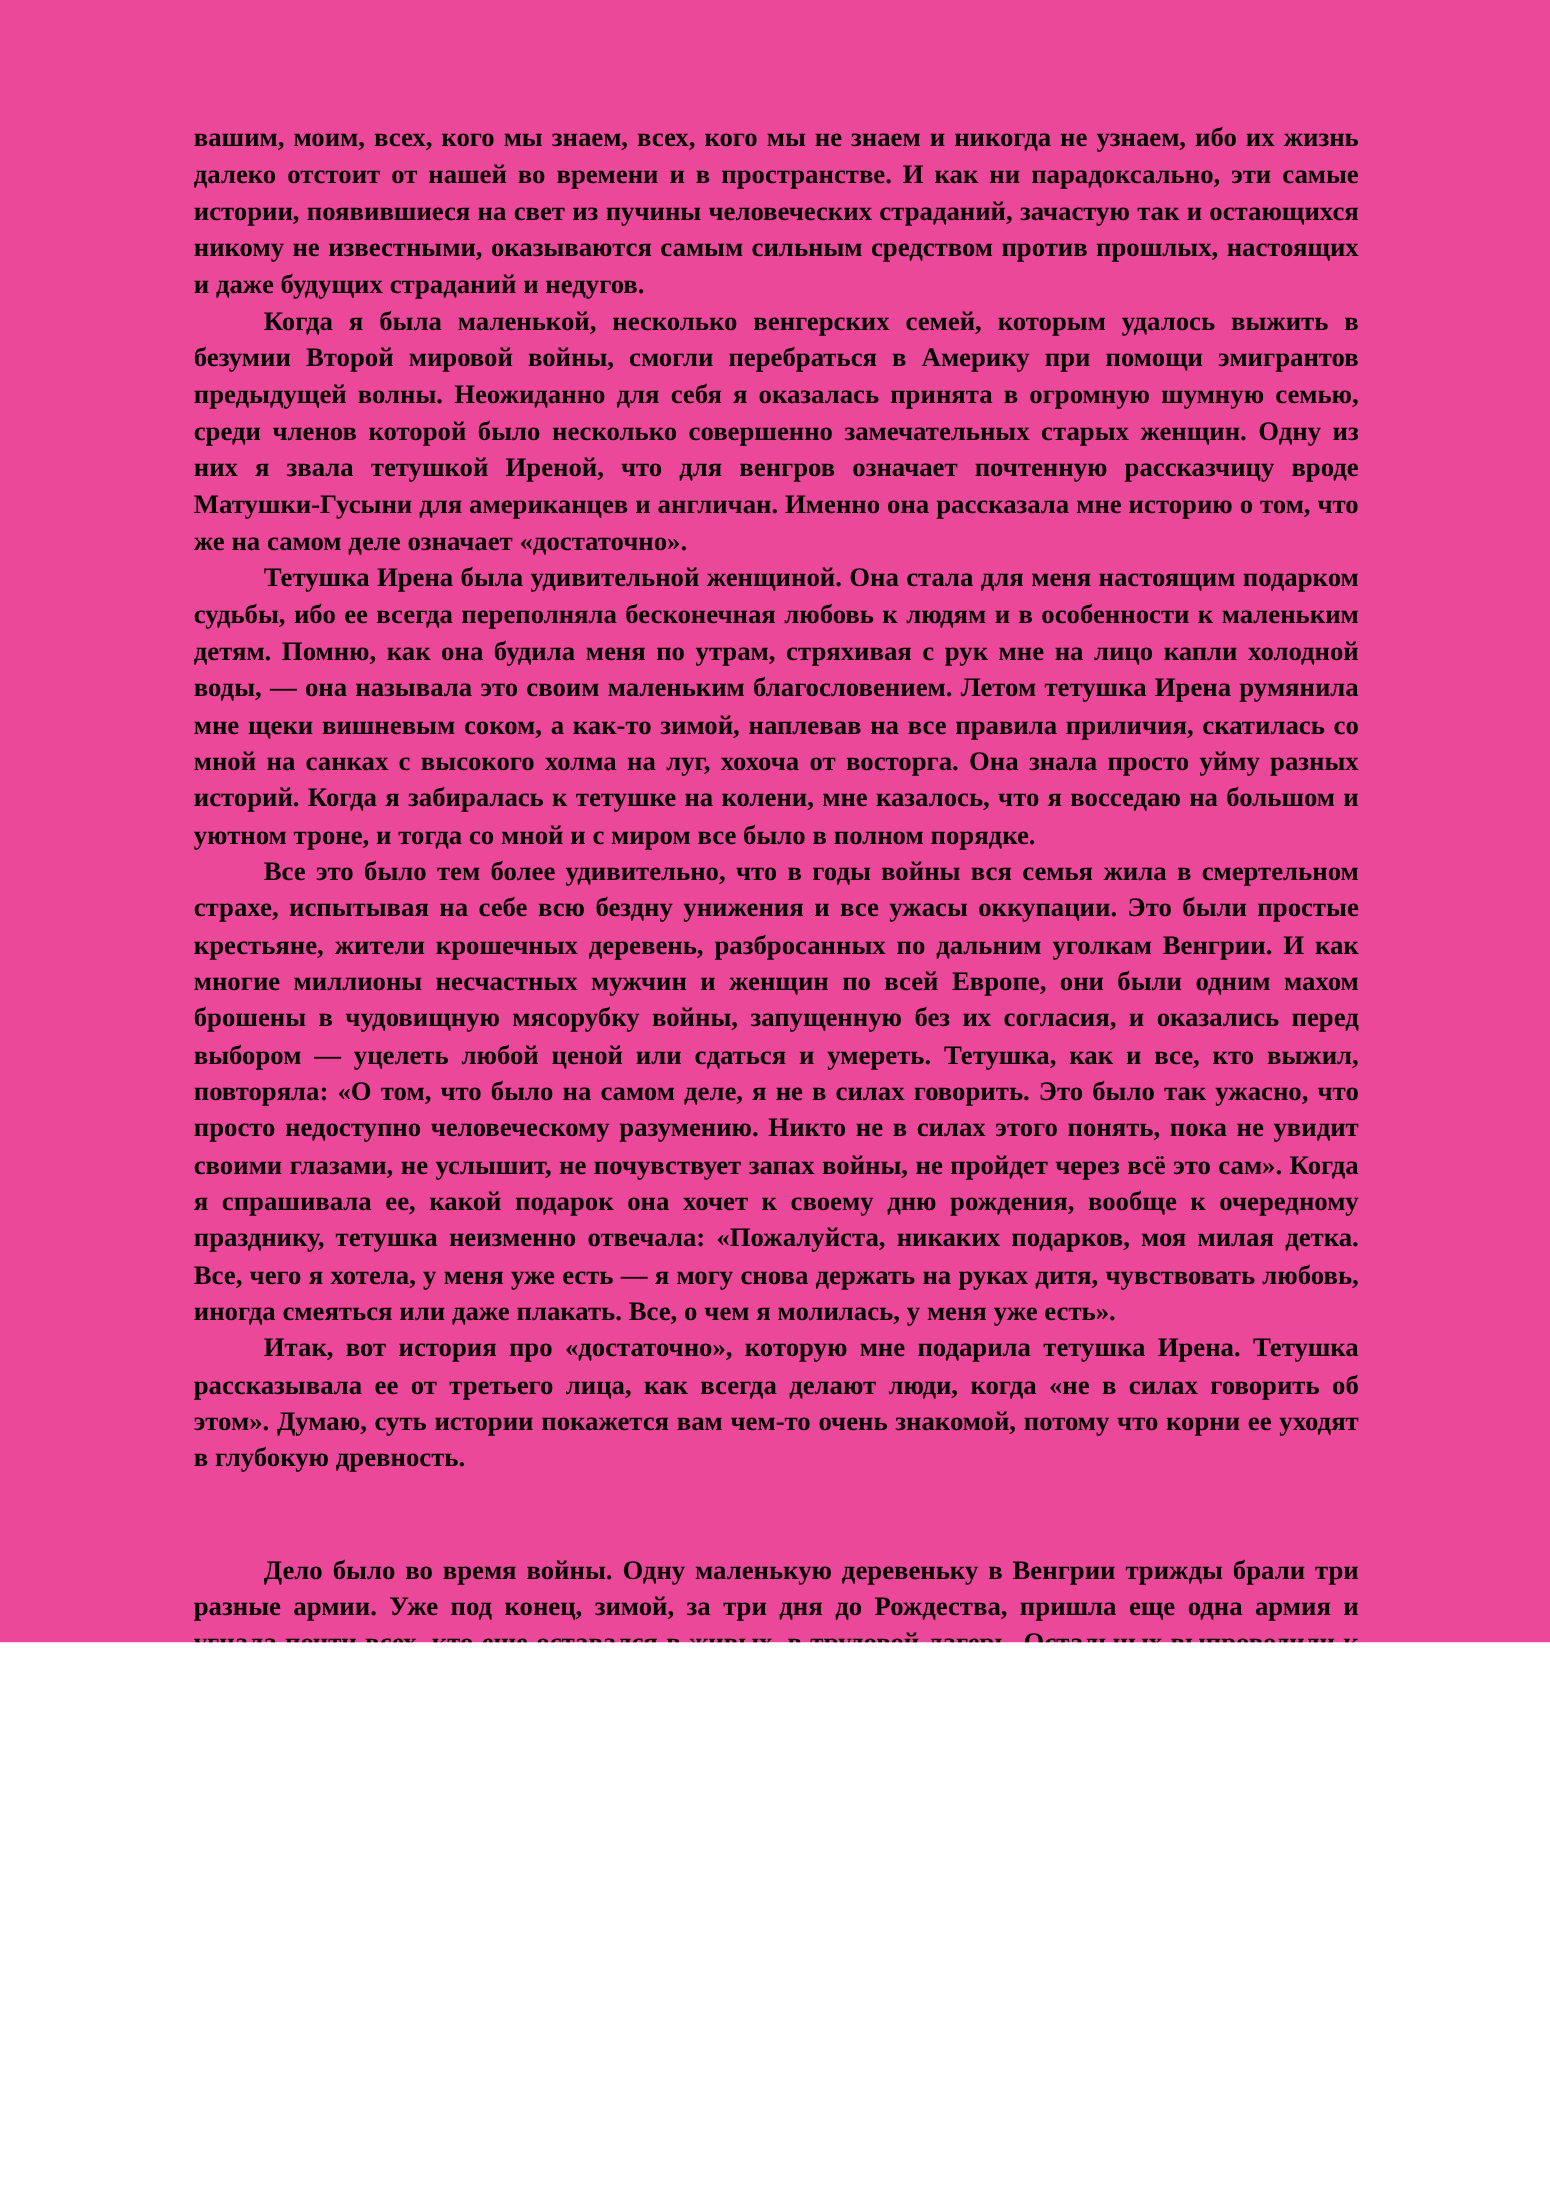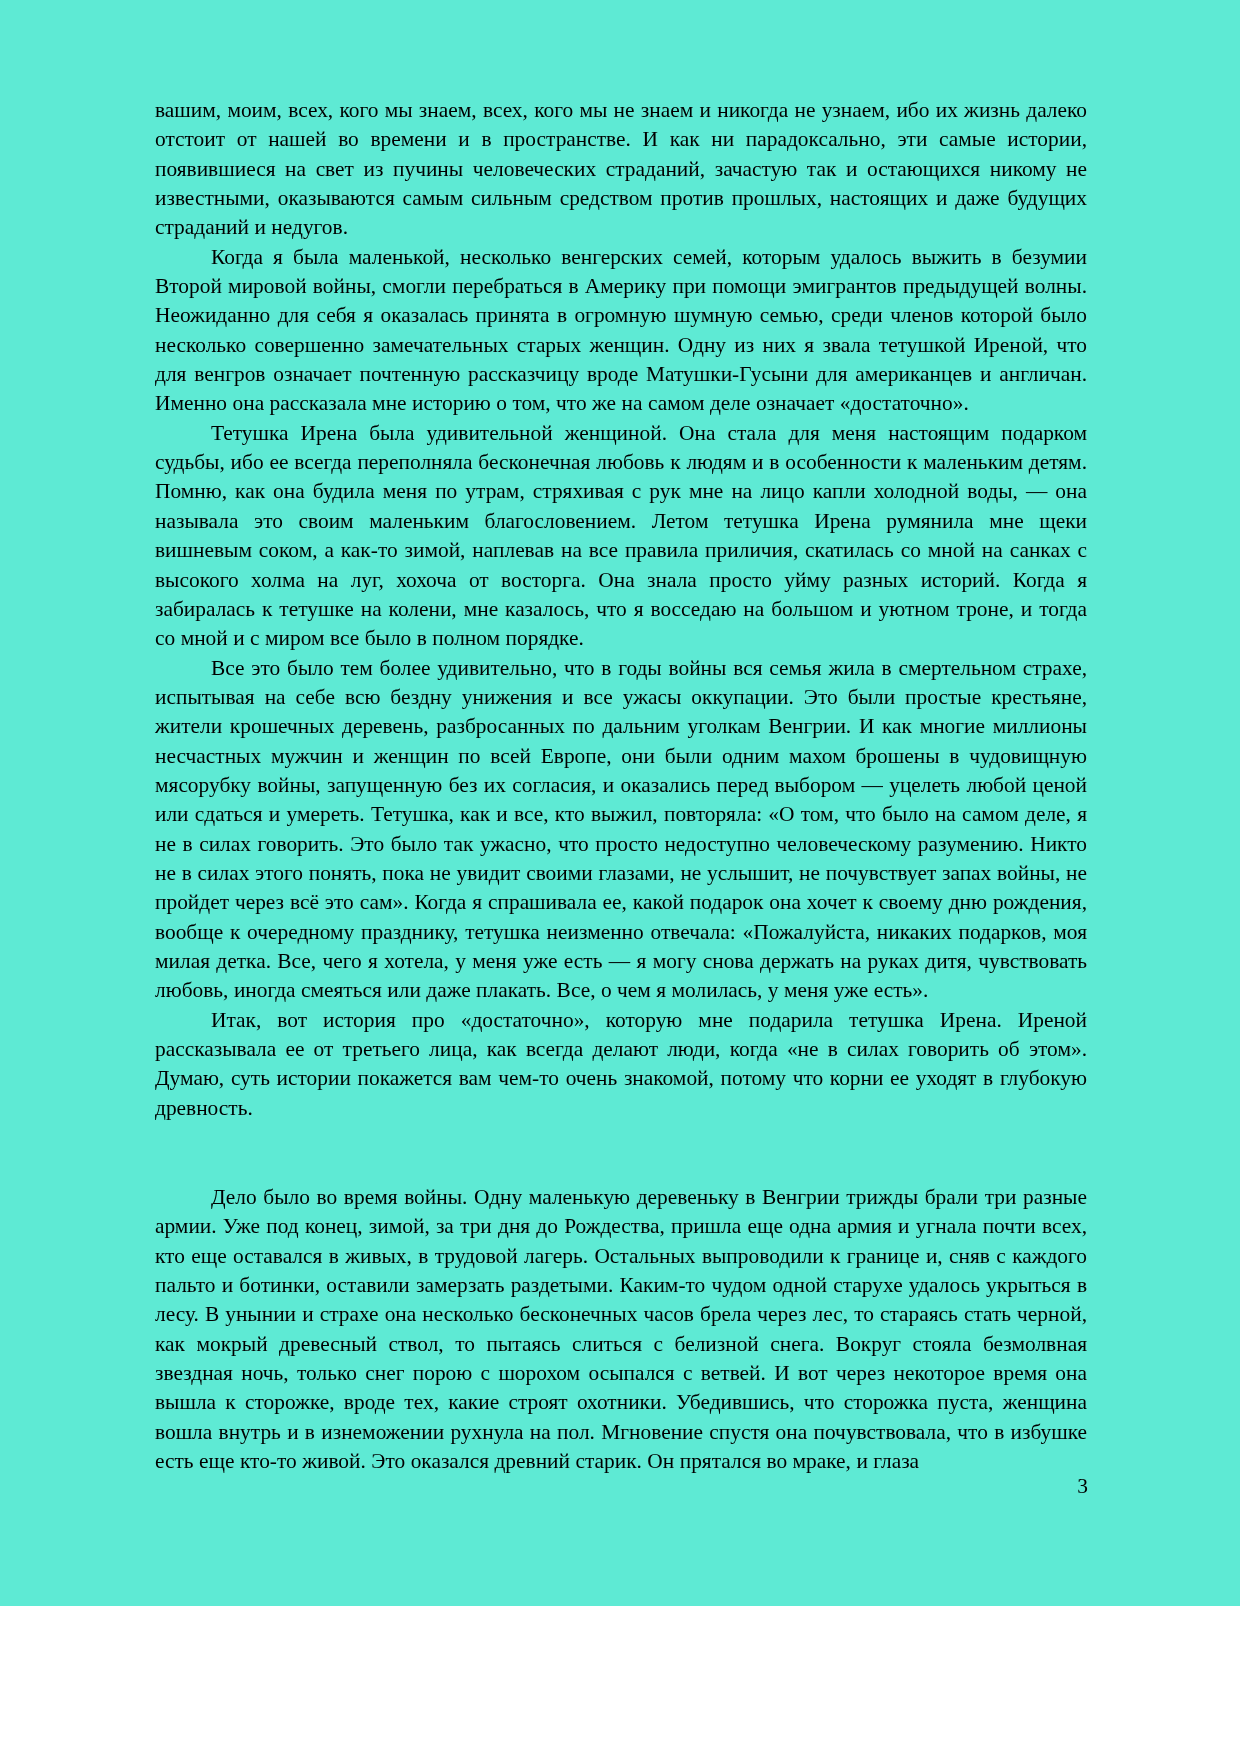--- a/index.html
+++ b/index.html
@@ -7,24 +7,25 @@
     padding: 0;
     background: #ffffff;
   }
   body {
     font-family: "Liberation Serif", "DejaVu Serif", serif;
     color: #000000;
   }
   .page {
     position: relative;
     width: 1240px;
-    height: 1606px;
-    background: #5eead4;
+    height: 1314px;
+    background: #ec4899;
     box-sizing: border-box;
     overflow: hidden;
+    font-weight: bold;
   }
   .content {
     position: absolute;
     left: 155px;
     top: 96px;
     width: 932px;
   }
   p.para {
     margin: 0;
     font-size: 21.4px;
@@ -56,21 +57,21 @@
   <div class="content">
 
     <p class="para noindent">вашим, моим, всех, кого мы знаем, всех, кого мы не знаем и никогда не узнаем, ибо их жизнь далеко отстоит от нашей во времени и в пространстве. И как ни парадоксально, эти самые истории, появившиеся на свет из пучины человеческих страданий, зачастую так и остающихся никому не известными, оказываются самым сильным средством против прошлых, настоящих и даже будущих страданий и недугов.</p>
 
     <p class="para">Когда я была маленькой, несколько венгерских семей, которым удалось выжить в безумии Второй мировой войны, смогли перебраться в Америку при помощи эмигрантов предыдущей волны. Неожиданно для себя я оказалась принята в огромную шумную семью, среди членов которой было несколько совершенно замечательных старых женщин. Одну из них я звала тетушкой Иреной, что для венгров означает почтенную рассказчицу вроде Матушки-Гусыни для американцев и англичан. Именно она рассказала мне историю о том, что же на самом деле означает «достаточно».</p>
 
     <p class="para">Тетушка Ирена была удивительной женщиной. Она стала для меня настоящим подарком судьбы, ибо ее всегда переполняла бесконечная любовь к людям и в особенности к маленьким детям. Помню, как она будила меня по утрам, стряхивая с рук мне на лицо капли холодной воды, — она называла это своим маленьким благословением. Летом тетушка Ирена румянила мне щеки вишневым соком, а как-то зимой, наплевав на все правила приличия, скатилась со мной на санках с высокого холма на луг, хохоча от восторга. Она знала просто уйму разных историй. Когда я забиралась к тетушке на колени, мне казалось, что я восседаю на большом и уютном троне, и тогда со мной и с миром все было в полном порядке.</p>
 
     <p class="para">Все это было тем более удивительно, что в годы войны вся семья жила в смертельном страхе, испытывая на себе всю бездну унижения и все ужасы оккупации. Это были простые крестьяне, жители крошечных деревень, разбросанных по дальним уголкам Венгрии. И как многие миллионы несчастных мужчин и женщин по всей Европе, они были одним махом брошены в чудовищную мясорубку войны, запущенную без их согласия, и оказались перед выбором — уцелеть любой ценой или сдаться и умереть. Тетушка, как и все, кто выжил, повторяла: «О том, что было на самом деле, я не в силах говорить. Это было так ужасно, что просто недоступно человеческому разумению. Никто не в силах этого понять, пока не увидит своими глазами, не услышит, не почувствует запах войны, не пройдет через всё это сам». Когда я спрашивала ее, какой подарок она хочет к своему дню рождения, вообще к очередному празднику, тетушка неизменно отвечала: «Пожалуйста, никаких подарков, моя милая детка. Все, чего я хотела, у меня уже есть — я могу снова держать на руках дитя, чувствовать любовь, иногда смеяться или даже плакать. Все, о чем я молилась, у меня уже есть».</p>
 
-    <p class="para">Итак, вот история про «достаточно», которую мне подарила тетушка Ирена. Иреной рассказывала ее от третьего лица, как всегда делают люди, когда «не в силах говорить об этом». Думаю, суть истории покажется вам чем-то очень знакомой, потому что корни ее уходят в глубокую древность.</p>
+    <p class="para">Итак, вот история про «достаточно», которую мне подарила тетушка Ирена. Тетушка рассказывала ее от третьего лица, как всегда делают люди, когда «не в силах говорить об этом». Думаю, суть истории покажется вам чем-то очень знакомой, потому что корни ее уходят в глубокую древность.</p>
 
     <div class="section-gap"></div>
 
     <p class="para">Дело было во время войны. Одну маленькую деревеньку в Венгрии трижды брали три разные армии. Уже под конец, зимой, за три дня до Рождества, пришла еще одна армия и угнала почти всех, кто еще оставался в живых, в трудовой лагерь. Остальных выпроводили к границе и, сняв с каждого пальто и ботинки, оставили замерзать раздетыми. Каким-то чудом одной старухе удалось укрыться в лесу. В унынии и страхе она несколько бесконечных часов брела через лес, то стараясь стать черной, как мокрый древесный ствол, то пытаясь слиться с белизной снега. Вокруг стояла безмолвная звездная ночь, только снег порою с шорохом осыпался с ветвей. И вот через некоторое время она вышла к сторожке, вроде тех, какие строят охотники. Убедившись, что сторожка пуста, женщина вошла внутрь и в изнеможении рухнула на пол. Мгновение спустя она почувствовала, что в избушке есть еще кто-то живой. Это оказался древний старик. Он прятался во мраке, и глаза</p>
 
   </div>
 
   <div class="page-number">3</div>
 </div>
 

